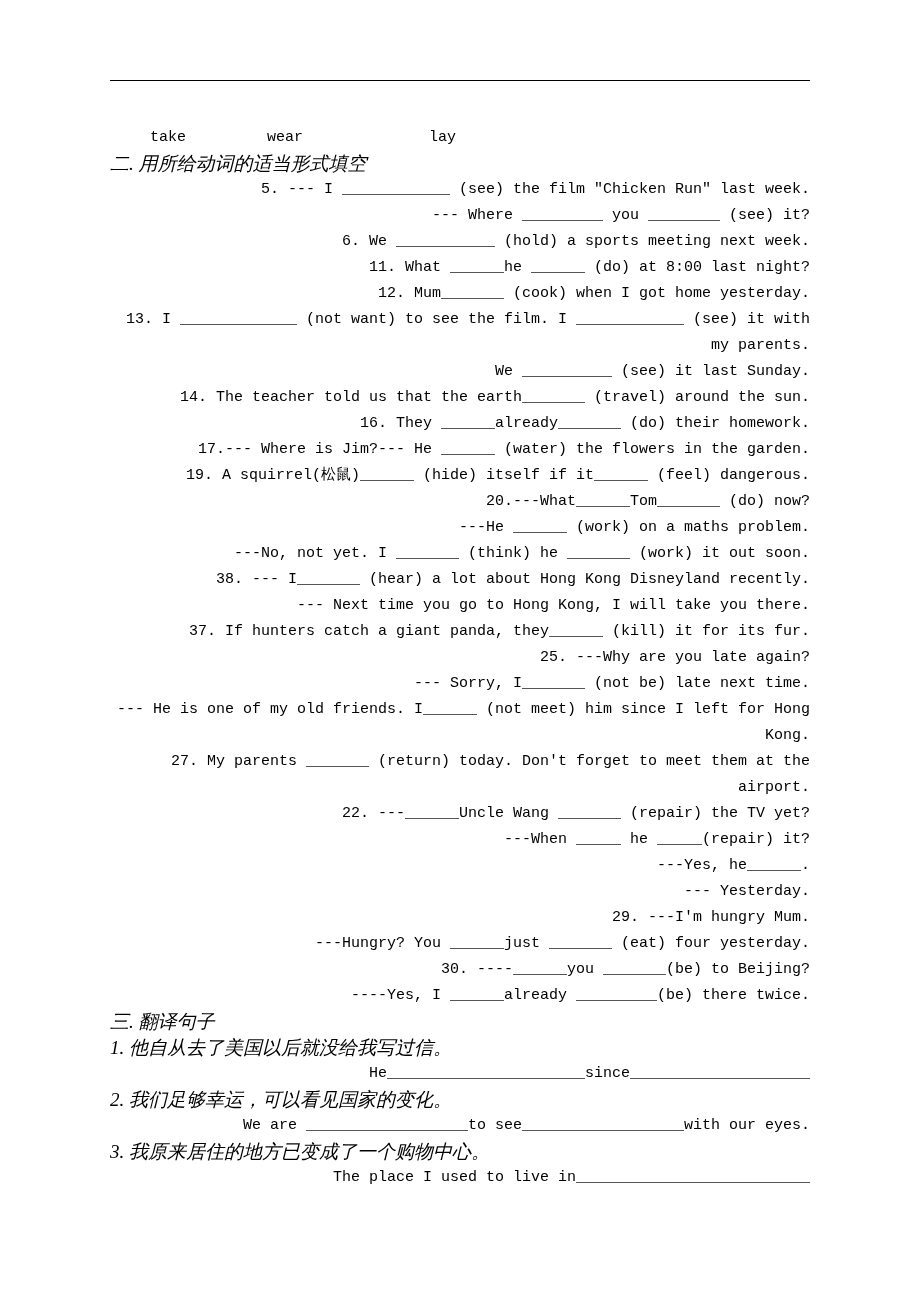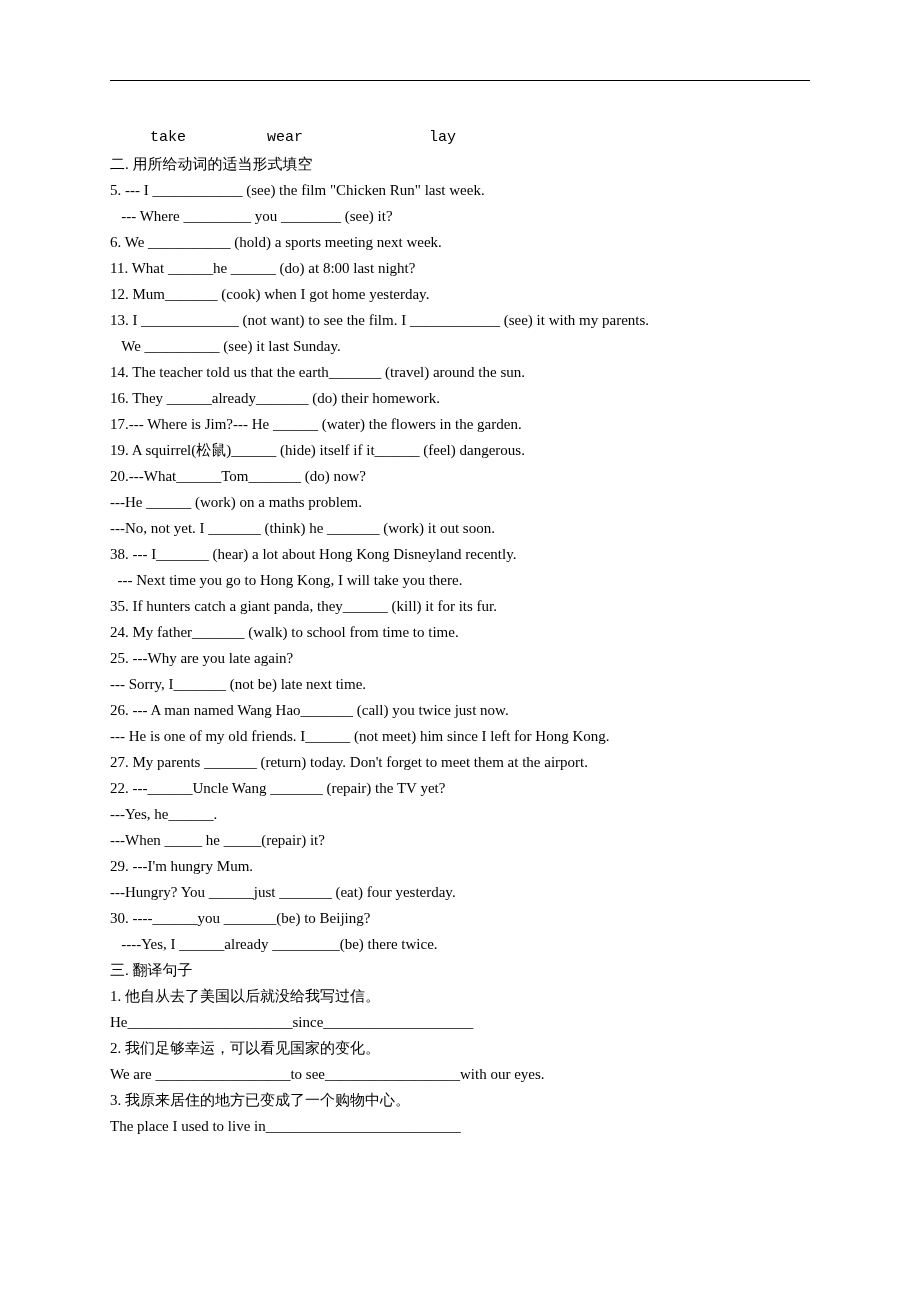--- a/index.html
+++ b/index.html
@@ -26,26 +26,28 @@
     color: #000;
     font-family: "Courier New", "SimSun", monospace;
   }
   .row {
     white-space: pre;
     font-family: "Courier New", monospace;
     margin-top: 44px;
   }
   .cn {
     font-family: "SimSun", "宋体", serif;
-    font-size: 15px;
+    font-size: 19px;
     white-space: normal;
+    font-style: italic;
   }
   .mix {
-    font-family: Liberation Serif, serif;
+    font-family: Liberation Mono, monospace;
     white-space: pre-wrap;
+    text-align: right;
   }
   .indent { padding-left: 22px; }
 </style>
 </head>
 <body>
 
 <div class="page">
   <hr class="hr-top">
 
   <div class="content">
@@ -63,30 +65,29 @@
     <div class="mix">   We __________ (see) it last Sunday.</div>
     <div class="mix">14. The teacher told us that the earth_______ (travel) around the sun.</div>
     <div class="mix">16. They ______already_______ (do) their homework.</div>
     <div class="mix">17.--- Where is Jim?--- He ______ (water) the flowers in the garden.</div>
     <div class="mix"><span>19. A squirrel(松鼠)______ (hide) itself if it______ (feel) dangerous.</span></div>
     <div class="mix">20.---What______Tom_______ (do) now?</div>
     <div class="mix">---He ______ (work) on a maths problem.</div>
     <div class="mix">---No, not yet. I _______ (think) he _______ (work) it out soon.</div>
     <div class="mix">38. --- I_______ (hear) a lot about Hong Kong Disneyland recently.</div>
     <div class="mix">  --- Next time you go to Hong Kong, I will take you there.</div>
-    <div class="mix">35. If hunters catch a giant panda, they______ (kill) it for its fur.</div>
-    <div class="mix">24. My father_______ (walk) to school from time to time.</div>
+    <div class="mix">37. If hunters catch a giant panda, they______ (kill) it for its fur.</div>
     <div class="mix">25. ---Why are you late again?</div>
     <div class="mix">--- Sorry, I_______ (not be) late next time.</div>
-    <div class="mix">26. --- A man named Wang Hao_______ (call) you twice just now.</div>
     <div class="mix">--- He is one of my old friends. I______ (not meet) him since I left for Hong Kong.</div>
     <div class="mix">27. My parents _______ (return) today. Don't forget to meet them at the airport.</div>
     <div class="mix">22. ---______Uncle Wang _______ (repair) the TV yet?</div>
+    <div class="mix">---When _____ he _____(repair) it?</div>
     <div class="mix">---Yes, he______.</div>
-    <div class="mix">---When _____ he _____(repair) it?</div>
+    <div class="mix">--- Yesterday.</div>
     <div class="mix">29. ---I'm hungry Mum.</div>
     <div class="mix">---Hungry? You ______just _______ (eat) four yesterday.</div>
     <div class="mix">30. ----______you _______(be) to Beijing?</div>
     <div class="mix">   ----Yes, I ______already _________(be) there twice.</div>
 
     <div class="cn">三. 翻译句子</div>
 
     <div class="cn">1. 他自从去了美国以后就没给我写过信。</div>
     <div class="mix">He______________________since____________________</div>
     <div class="cn">2. 我们足够幸运，可以看见国家的变化。</div>

